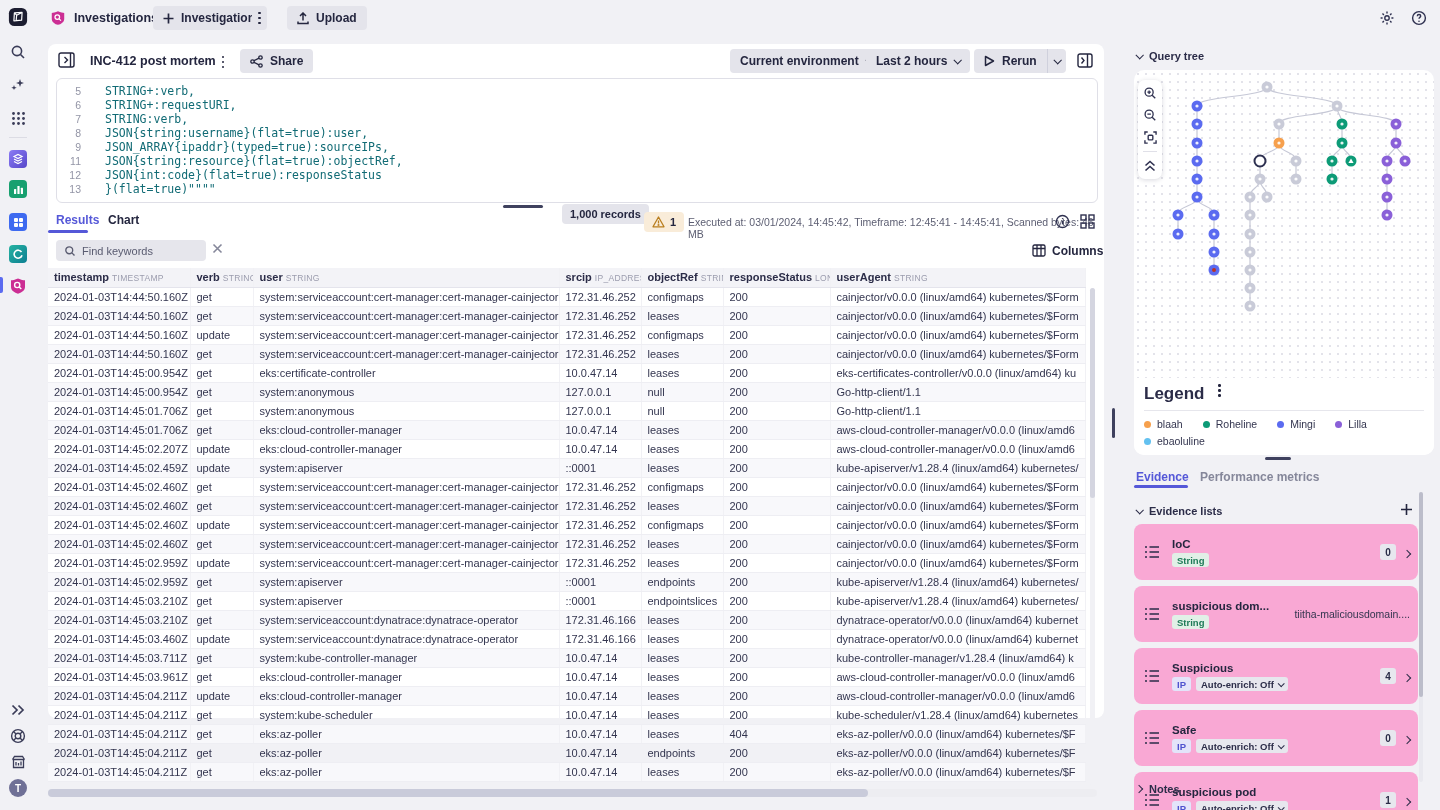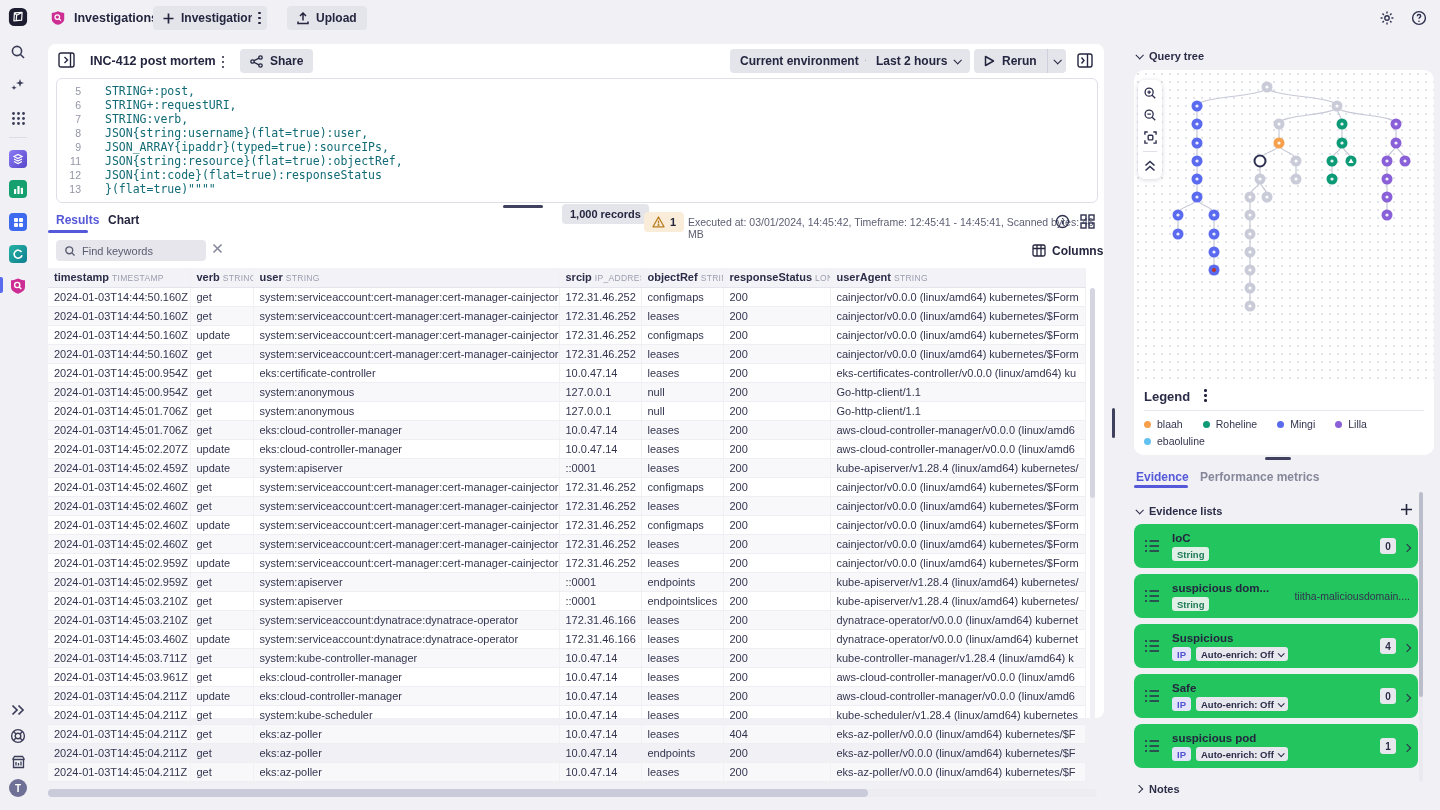--- a/index.html
+++ b/index.html
@@ -80,30 +80,30 @@
   #panel { position:absolute; left:1124px; top:0; width:316px; height:810px; }
   .sec-h { font-size:11px; font-weight:700; color:#2b2c48; display:flex; align-items:center; gap:7px; }
   #qt-card { position:absolute; left:10px; top:70px; width:300px; height:385px; background:#fff; border-radius:10px;
     background-image:radial-gradient(#e3e3ea 1px, transparent 1.2px); background-size:8px 8px; overflow:hidden; }
   #qt-tools { position:absolute; left:4px; top:10px; width:24px; background:#fff; border-radius:7px;
     box-shadow:0 1px 5px rgba(40,40,70,.18); display:flex; flex-direction:column; align-items:center;
     padding:3px 0; gap:2px; z-index:3; }
   .qt-btn { width:20px; height:20px; display:flex; align-items:center; justify-content:center; color:#2f3150; cursor:pointer; }
   .qt-sep { width:14px; height:1px; background:#e0e0e8; margin:2px 0; }
   #legend { position:absolute; left:0; right:0; bottom:0; background:#fff; padding:6px 10px 8px; }
-  #legend-title { display:flex; gap:14px; font-size:13px; font-weight:700; color:#2b2c48; }
+  #legend-title { display:flex; gap:14px; font-size:17px; font-weight:700; color:#2b2c48; }
   #legend-div { height:1px; background:#e6e6ec; margin:6px 0 7px; }
   #legend-items { display:flex; flex-wrap:wrap; column-gap:20px; row-gap:5px; font-size:10.5px; color:#33354f; }
   .lg-it { display:flex; align-items:center; gap:6px; }
   .lg-dot { width:7px; height:7px; border-radius:50%; }
 
   .ev-tab { position:absolute; top:470px; font-size:12px; font-weight:700; color:#85879a; cursor:pointer; }
   .ev-tab.active { color:#5558d8; }
   #ev-cards { position:absolute; left:10px; top:524px; width:284px; }
-  .ev-card { background:#22c55e; border-radius:8px; height:44px; margin-bottom:6px; display:flex; align-items:center;
+  .ev-card { background:#f9a8d4; border-radius:8px; height:56px; margin-bottom:6px; display:flex; align-items:center;
     padding:0 8px 0 10px; }
   .ev-main { flex:1; min-width:0; margin-left:12px; }
   .ev-title { font-size:11.5px; font-weight:700; color:#24263f; line-height:14px; white-space:nowrap; }
   .ev-badges { display:flex; align-items:center; gap:5px; margin-top:2px; }
   .bdg { font-size:9.5px; font-weight:700; border-radius:3px; padding:1.5px 5px; display:inline-flex; align-items:center; gap:4px; }
   .b-green { background:#e1f0e7; color:#1e7a58; }
   .b-purple { background:#e3e4fa; color:#4f52cf; }
   .b-gray { background:#e7e7ee; color:#2b2c48; }
   .ev-val { font-size:10.5px; color:#33354f; white-space:nowrap; overflow:hidden; max-width:130px; }
   .count { background:#e7e7ee; border-radius:3px; min-width:16px; height:16px; display:inline-flex;
@@ -308,21 +308,21 @@
     <svg width="16" height="15" viewBox="0 0 16 15" fill="none" stroke="#24263f" stroke-width="1.4">
         <rect x="1" y="1" width="14" height="13" rx="2"></rect>
         <path d="M10.5 1v13"></path>
         <path d="M4.5 4.5 7 7.5 4.5 10.5"></path>
       </svg>
   </div>
 
   <div id="editor">
       <div class="cl">
         <span class="ln">5</span>
-        <span class="ct">STRING+:post,</span>
+        <span class="ct">STRING+:verb,</span>
       </div>
       <div class="cl">
         <span class="ln">6</span>
         <span class="ct">STRING+:requestURI,</span>
       </div>
       <div class="cl">
         <span class="ln">7</span>
         <span class="ct">STRING:verb,</span>
       </div>
       <div class="cl">

